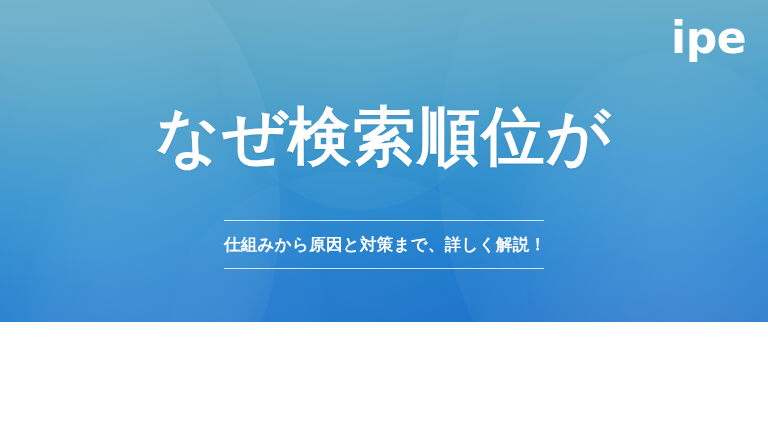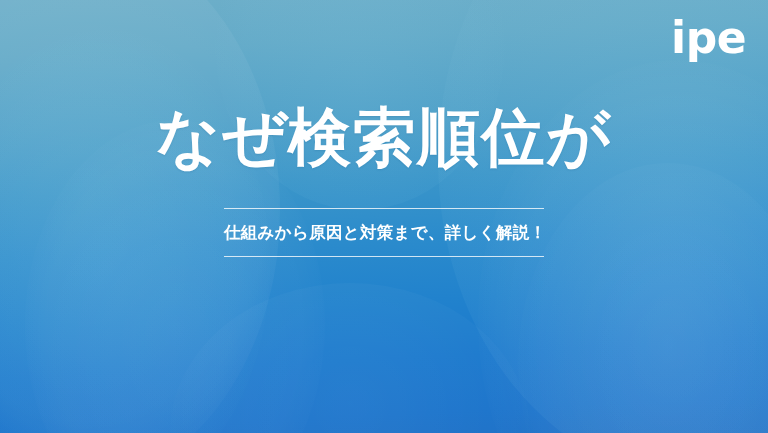--- a/index.html
+++ b/index.html
@@ -7,21 +7,21 @@
     padding: 0;
     background: #ffffff;
   }
   body {
     font-family: "Liberation Sans", "DejaVu Sans", sans-serif;
   }
 
   .banner {
     position: relative;
     width: 768px;
-    height: 433px;
+    height: 322px;
     overflow: hidden;
     background: linear-gradient(177deg,
         #6eafc9 0%,
         #63aac8 12%,
         #4fa0c8 28%,
         #3a95c9 42%,
         #2b8bcc 55%,
         #2182cd 68%,
         #1b79cd 80%,
         #1a73cb 92%,
@@ -95,26 +95,27 @@
     left: 0;
     right: 0;
     top: 0;
     bottom: 0;
     display: flex;
     flex-direction: column;
     align-items: center;
   }
 
   .title {
-    margin: 0;
+    margin: 12px;
     text-align: center;
     color: #ffffff;
     font-weight: 700;
     letter-spacing: 1px;
     text-shadow: 0 1px 2px rgba(10,60,110,0.13);
+    font-family: Liberation Serif, serif;
   }
   .title-line-1 {
     margin-top: 100px;
     font-size: 63px;
     line-height: 74px;
     letter-spacing: 1.5px;
   }
   .title-line-2 {
     font-size: 69px;
     line-height: 80px;

